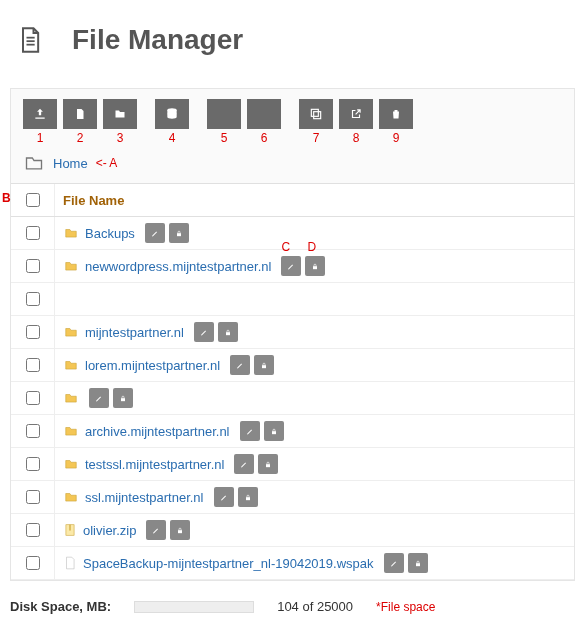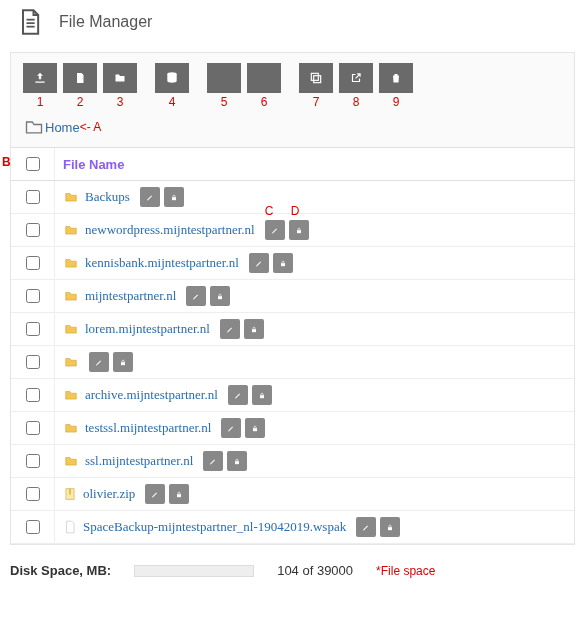--- a/index.html
+++ b/index.html
@@ -11,24 +11,24 @@
     color: #333;
     width: 585px;
   }
   .header {
     display: flex;
     align-items: center;
     padding: 8px 16px 10px 16px;
   }
   .header svg { margin-right: 12px; }
   .header h1 {
-    font-size: 16px;
-    font-weight: 400;
+    font-size: 28px;
+    font-weight: 700;
     color: #555;
-    margin: 3px;
+    margin: 16px;
   }
   .panel {
     border: 1px solid #e5e5e5;
     margin: 6px 10px 8px 10px;
     background: #fafafa;
   }
   .toolbar {
     display: flex;
     gap: 6px;
     padding: 10px 12px 2px 12px;
@@ -50,20 +50,21 @@
     gap: 6px;
     padding: 0 12px 4px 12px;
     font-size: 12px;
     color: #d00;
   }
   .toolbar-nums span { width:34px; text-align:center; }
   .toolbar-nums .sp { width:6px; }
   .breadcrumb {
     display: flex;
     align-items: center;
+    gap: 8px;
     padding: 4px 12px 10px 12px;
     font-size: 13px;
   }
   .breadcrumb a { color: #2a6db0; text-decoration: none; }
   .annot { color:#d00; font-size:12px; }
   .table-head {
     display: flex;
     align-items: center;
     border-top: 1px solid #e0e0e0;
     border-bottom: 1px solid #e0e0e0;
@@ -90,21 +91,21 @@
     border-right: 1px solid #eee;
   }
   .chk-cell input { width:14px; height:14px; }
   .name-cell {
     flex: 1;
     display:flex;
     align-items:center;
     gap: 6px;
     padding: 5px 8px;
   }
-  .name-cell a { color:#2a6db0; text-decoration:none;font-family:Liberation Serif, serif; }
+  .name-cell a { color:#2a6db0; text-decoration:none; }
   .row-btn {
     width: 20px; height: 20px;
     background:#888;
     border:none;
     display:flex;
     align-items:center;
     justify-content:center;
     cursor:pointer;
     border-radius:2px;
   }
@@ -226,21 +227,21 @@
     </svg>
     <a href="#">Home</a>
     <span class="annot">&lt;- A</span>
   </div>
 
   <div class="table-head">
     <span class="annot-b">B</span>
     <div class="chk-cell">
       <input type="checkbox" style="">
     </div>
-    <div class="name-cell" style="font-weight:700;color:#8b5cf6">File Name</div>
+    <div class="name-cell" style="font-weight:700;color:#a16207">File Name</div>
   </div>
 
   <div id="rows">
       <div class="row">
         <div class="chk-cell">
           <input type="checkbox" style="">
         </div>
         <div class="name-cell">
           <svg class="folder-ico" viewBox="0 0 24 24">
             <path fill="#f4c655" stroke="#caa233" d="M3 6h7l2 3h9v10H3z"></path>
@@ -283,39 +284,20 @@
                 <rect x="6" y="11" width="12" height="9"></rect>
                 <path fill="none" stroke="#fff" stroke-width="2" d="M9 11V8a3 3 0 016 0v3"></path>
               </svg>
             </button>
           </span>
         </div>
       </div>
       <div class="row">
         <div class="chk-cell">
           <input type="checkbox" style="">
-        </div>
-        <div class="name-cell">
-          <svg class="folder-ico" viewBox="0 0 24 24">
-            <path fill="#f4c655" stroke="#caa233" d="M3 6h7l2 3h9v10H3z"></path>
-          </svg>
-          <a href="#">kennisbank.mijntestpartner.nl</a>
-          <span style="position:relative;display:flex;gap:4px;margin-left:4px">
-            <button class="row-btn">
-              <svg width="11" height="11" viewBox="0 0 24 24">
-                <path d="M3 21l3-1 12-12-2-2L4 18l-1 3zM17 4l3 3"></path>
-              </svg>
-            </button>
-            <button class="row-btn">
-              <svg width="10" height="11" viewBox="0 0 24 24">
-                <rect x="6" y="11" width="12" height="9"></rect>
-                <path fill="none" stroke="#fff" stroke-width="2" d="M9 11V8a3 3 0 016 0v3"></path>
-              </svg>
-            </button>
-          </span>
         </div>
       </div>
       <div class="row">
         <div class="chk-cell">
           <input type="checkbox" style="">
         </div>
         <div class="name-cell">
           <svg class="folder-ico" viewBox="0 0 24 24">
             <path fill="#f4c655" stroke="#caa233" d="M3 6h7l2 3h9v10H3z"></path>
           </svg>
@@ -503,15 +485,15 @@
           </span>
         </div>
       </div>
     </div>
 
 </div>
 
 <div class="disk">
   <b>Disk Space, MB:</b>
   <div class="bar"></div>
-  <span>104 of 39000</span>
+  <span>104 of 25000</span>
   <span class="annot">*File space</span>
 </div>
 
 </body></html>

